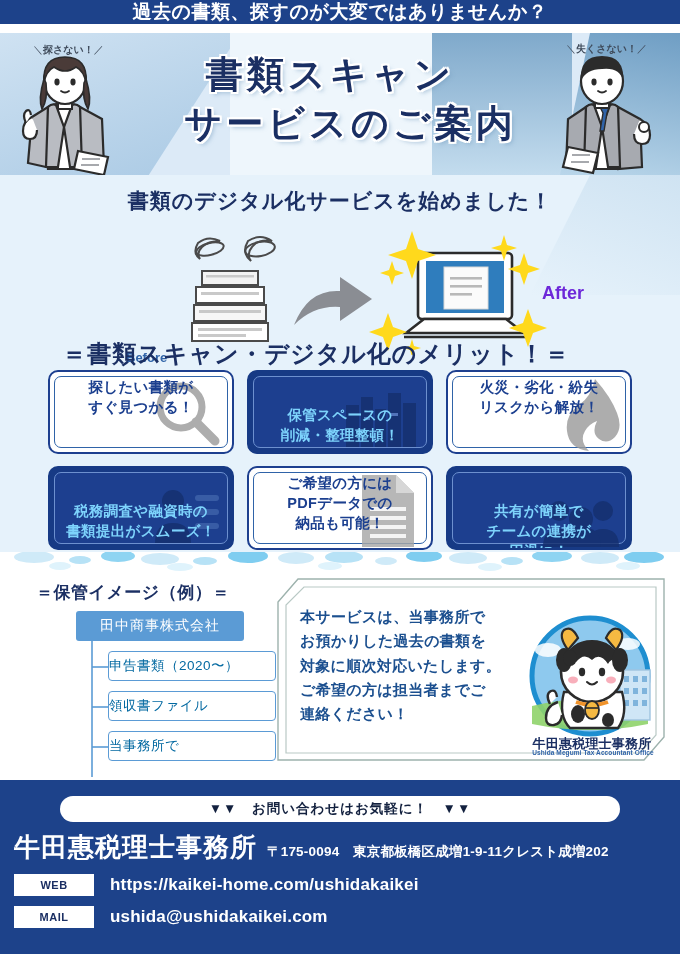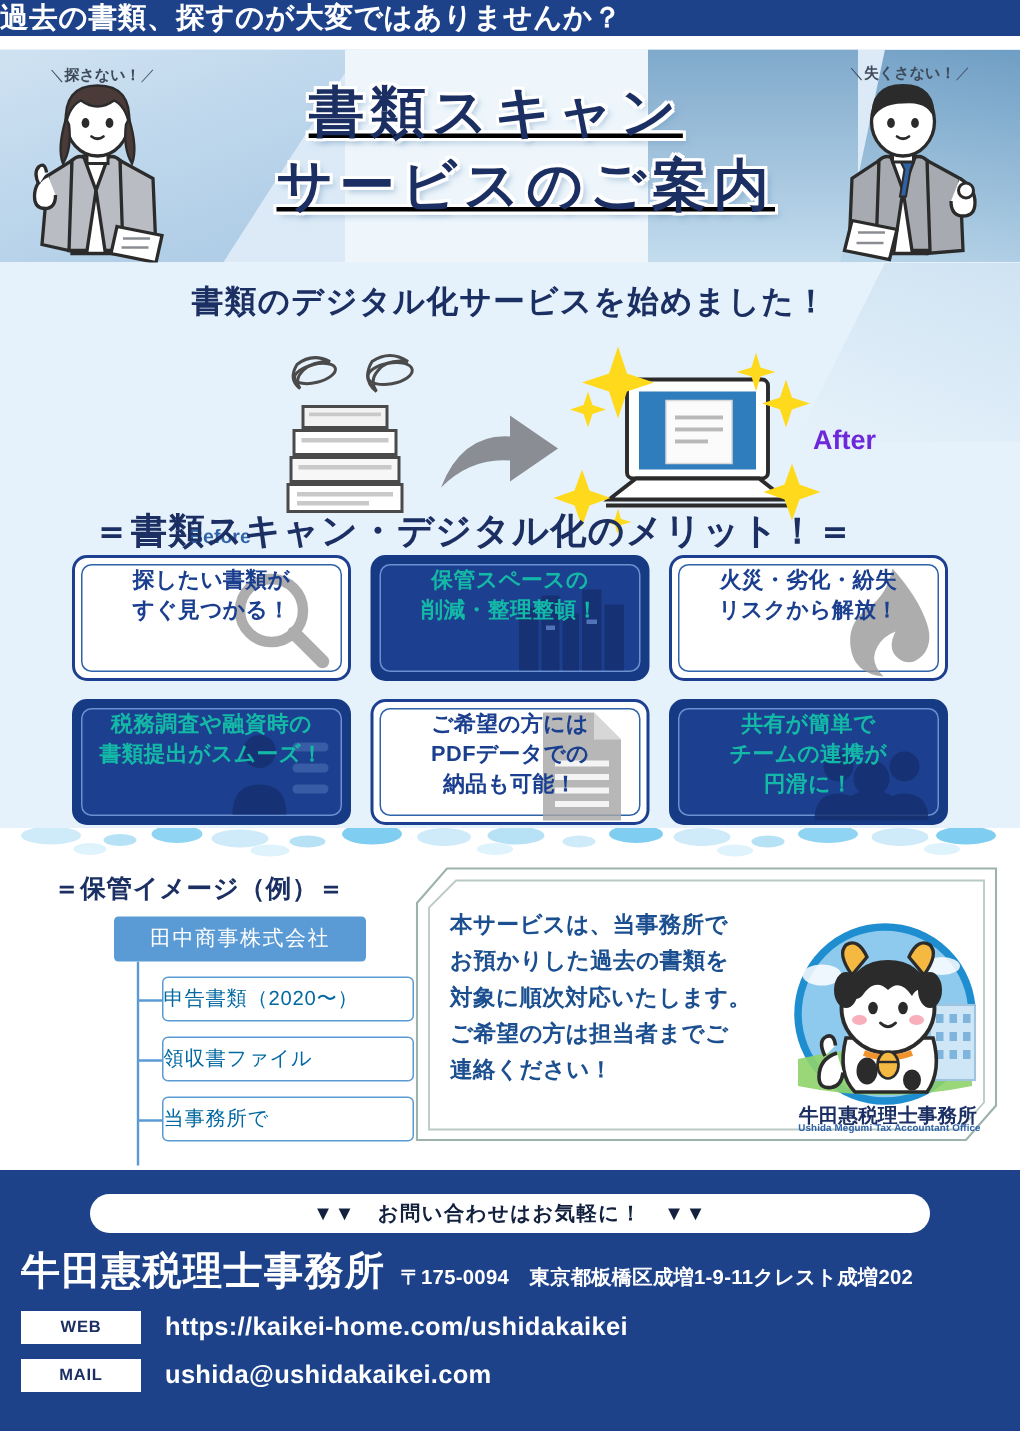--- a/index.html
+++ b/index.html
@@ -6,21 +6,21 @@
   html, body {
     width: 680px; height: 954px;
     font-family: "Liberation Sans", "DejaVu Sans", sans-serif;
     background: #fff; overflow: hidden;
   }
   .page { position: relative; width: 680px; height: 954px; overflow: hidden; }
 
   
   .topbar {
     position: absolute; left: 0; top: 0; width: 680px; height: 24px;
-    background: #1d428a; display: flex; align-items: center; justify-content: flex-start;
+    background: #1d428a; display: flex; align-items: center; justify-content: center;
   }
   .topbar-text {
     color: #ffffff; font-size: 19px; font-weight: bold; letter-spacing: .5px;
     white-space: nowrap;
   }
 
   
   .hero {
     position: absolute; left: 0; top: 33px; width: 680px; height: 142px;
     background: #dceaf7; overflow: hidden;
@@ -38,21 +38,21 @@
     position: absolute; left: 432px; top: 0; width: 140px; height: 142px;
     background: linear-gradient(180deg, #7fa9cb 0%, #c3dcee 100%);
   }
   .hero-shape-d {
     position: absolute; left: 560px; top: 0; width: 120px; height: 142px;
     background: linear-gradient(190deg, #6f9ec4 0%, #b9d6ea 100%);
     clip-path: polygon(25% 0, 100% 0, 100% 100%, 0 100%);
   }
   .hero-title {
     position: absolute; left: 0; top: 18px; width: 661px;
-    text-align: center; z-index: 5; text-decoration: underline;
+    text-align: center; z-index: 5;
   }
   .hero-line {
     font-size: 37px; font-weight: bold; color: #1b2f63; letter-spacing: 4px;
     line-height: 1.32; white-space: nowrap;
     text-shadow:
       2px 0 0 #fff, -2px 0 0 #fff, 0 2px 0 #fff, 0 -2px 0 #fff,
       2px 2px 0 #fff, -2px -2px 0 #fff, 2px -2px 0 #fff, -2px 2px 0 #fff,
       3px 3px 4px rgba(110,150,185,.55);
   }
   .hero-line.indent { padding-left: 40px; }
@@ -109,21 +109,21 @@
   .merit .inner {
     position: absolute; inset: 4px; border-radius: 7px;
     display: flex; align-items: flex-start; justify-content: center;
     text-align: center;
   }
   .merit.light { background: #ffffff; border: 2px solid #1d3f8f; }
   .merit.light .inner { border: 1.5px solid #2f63a8; background: #ffffff; }
   .merit.light .m-text { color: #1b3f8f; }
   .merit.dark { background: #173a85; border: 2px solid #173a85; }
   .merit.dark .inner { border: 1.5px solid #6d90cf; background: #1d3f8f; }
-  .merit.dark .m-text { color: #14b8a6; }
+  .merit.dark .m-text { color: #7dd3fc; margin-top: 28px; }
   .m-text {
     position: relative; z-index: 3; font-size: 14.5px; font-weight: bold;
     line-height: 1.38; white-space: pre-line; letter-spacing: .3px;
   }
   .m-icon { position: absolute; z-index: 2; opacity: .82; }
 
   
   .bubbles { position: absolute; left: 0; top: 552px; width: 680px; height: 24px; }
 
   

